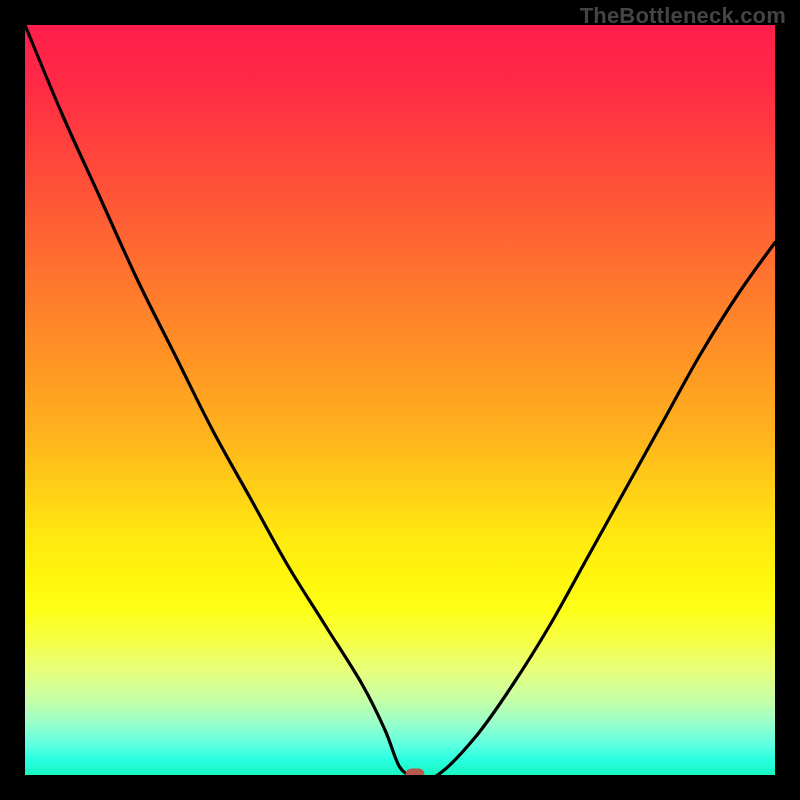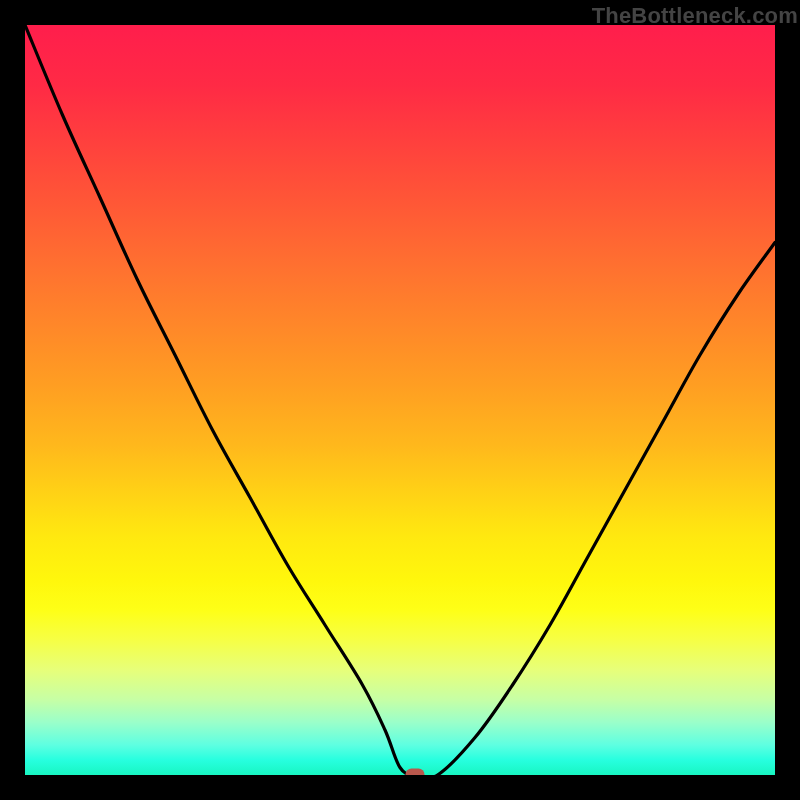--- a/index.html
+++ b/index.html
@@ -58,21 +58,21 @@
     position: absolute;
     width: 19px;
     height: 13px;
     border-radius: 6px;
     background: #b9584d;
     transform: translate(-50%, -50%);
   }
   .attribution {
     position: absolute;
     top: 3px;
-    right: 2px;
+    right: 14px;
     color: #444;
     font-size: 22px;
     font-weight: 600;
     letter-spacing: 0.2px;
     user-select: none;
   }
 </style>
 </head>
 <body>
 

